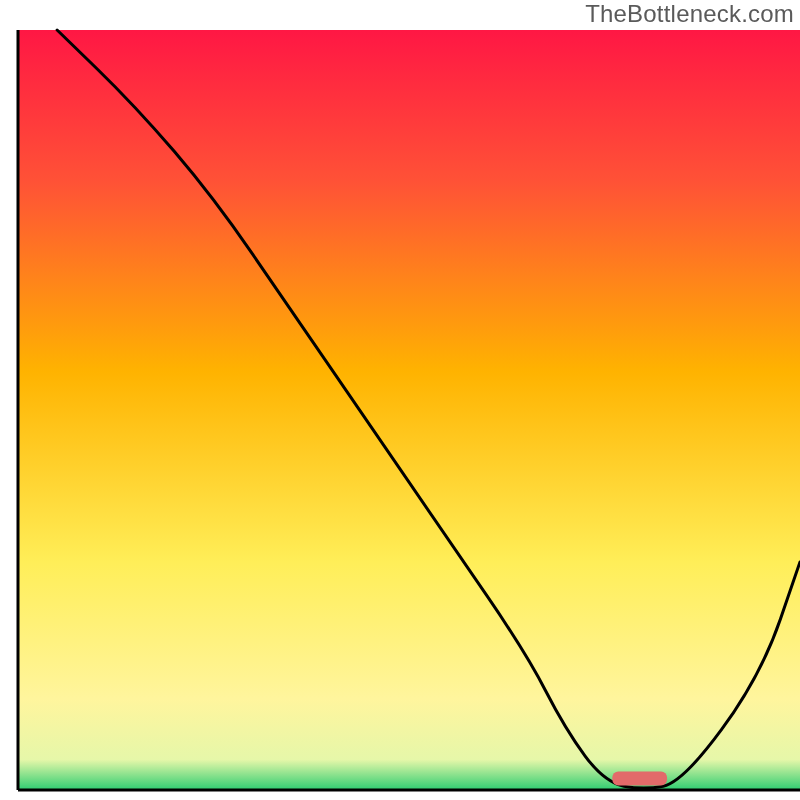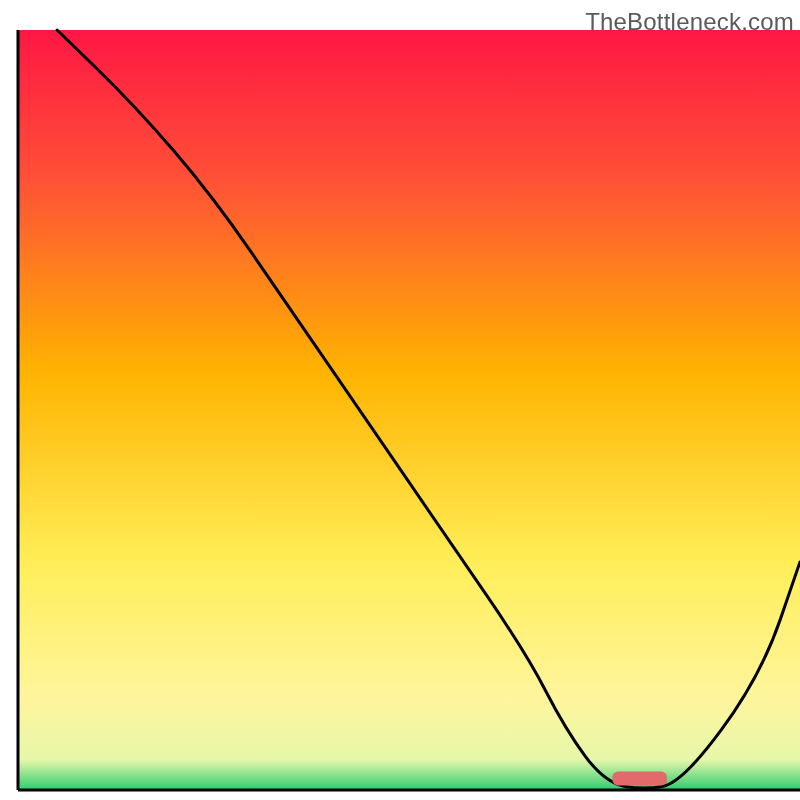--- a/index.html
+++ b/index.html
@@ -10,21 +10,21 @@
     background: #ffffff;
     font-family: Arial, Helvetica, sans-serif;
   }
   .container {
     position: relative;
     width: 800px;
     height: 800px;
   }
   .watermark {
     position: absolute;
-    top: 8px;
+    top: 0px;
     right: 6px;
     font-size: 24px;
     font-weight: 400;
     color: #5a5a5a;
     z-index: 10;
     letter-spacing: 0.2px;
   }
   svg {
     display: block;
   }

